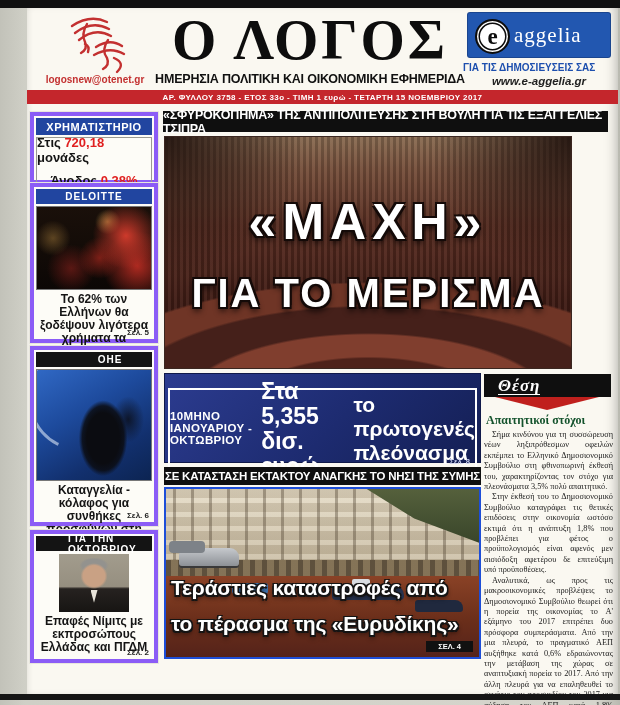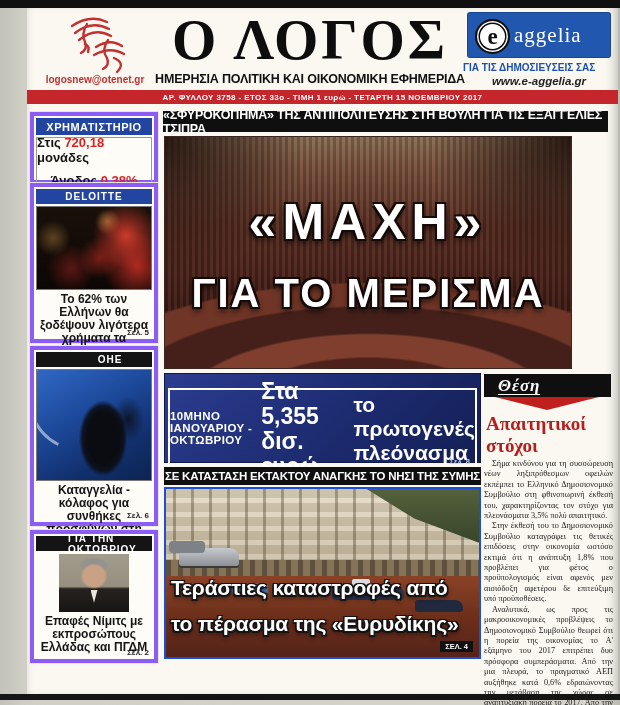--- a/index.html
+++ b/index.html
@@ -118,28 +118,28 @@
   .car1{position:absolute;left:4%;top:35%;width:60px;height:18px;background:linear-gradient(#c6c9cd,#8d9196);border-radius:7px 9px 3px 3px;box-shadow:0 2px 0 #3a3a3a;}
   .car2{position:absolute;left:1%;top:31%;width:36px;height:12px;background:#7d8288;border-radius:4px;}
   .boat1{position:absolute;left:53%;top:57%;width:72px;height:15px;background:#273450;border-radius:3px 10px 4px 4px;}
   .boat1::after{content:"";position:absolute;left:28%;top:-6px;width:18px;height:7px;background:#d9dde2;border-radius:2px;}
   .boat2{position:absolute;left:21%;top:56%;width:36px;height:11px;background:#3f74b0;border-radius:3px;}
   .boat3{position:absolute;right:5%;top:66%;width:48px;height:12px;background:#20293e;border-radius:3px 8px 3px 3px;}
   .symi-headline{position:absolute;left:5px;width:98%;color:#fff;font-weight:800;font-size:21px;letter-spacing:-0.2px;
      text-shadow:1.5px 1.5px 0 #141414,-1.5px -1.5px 0 #141414,1.5px -1.5px 0 #141414,-1.5px 1.5px 0 #141414,0 3px 5px rgba(0,0,0,.8);}
   .shl1{top:52%;}
   .shl2{top:73%;}
-  .symi-page{position:absolute;right:6px;bottom:5px;background:#111;color:#fff;font-weight:bold;font-size:7.5px;padding:1px 5px;}
+  .symi-page{position:absolute;right:6px;bottom:5px;background:#111;color:#fff;font-weight:bold;font-size:7.5px;padding:1px 12px;}
 
   
   .opinion{left:457px;top:366px;width:131px;}
   .thesi-box{width:127px;height:23px;background:#0f0f0f;display:flex;align-items:center;padding-left:14px;box-sizing:border-box;}
   .thesi-box span{color:#fff;font-family:"Liberation Serif","DejaVu Serif",serif;font-style:italic;font-weight:bold;font-size:17px;letter-spacing:1px;border-bottom:1px solid #fff;line-height:17px;}
   .thesi-tri{width:0;height:0;border-left:52px solid transparent;border-right:52px solid transparent;border-top:13px solid #c0201d;margin:0 auto 0 11px;}
-  .op-heading{font-family:"Liberation Serif","DejaVu Serif",serif;font-weight:bold;font-size:19px;color:#b91c1c;margin:3px 0 2px 2px;}
+  .op-heading{font-family:"Liberation Serif","DejaVu Serif",serif;font-weight:bold;font-size:12px;color:#14532d;margin:3px 0 2px 2px;}
   .op-body{font-family:"Liberation Serif","DejaVu Serif",serif;font-size:8.3px;line-height:10.4px;color:#1a1a1a;text-align:justify;width:129px;}
   .op-body p{margin:0;text-indent:8px;}
 </style>
 </head>
 <body>
 
 <div class="stage">
   <div class="abs scan-top"></div>
 
   <div class="abs page">

